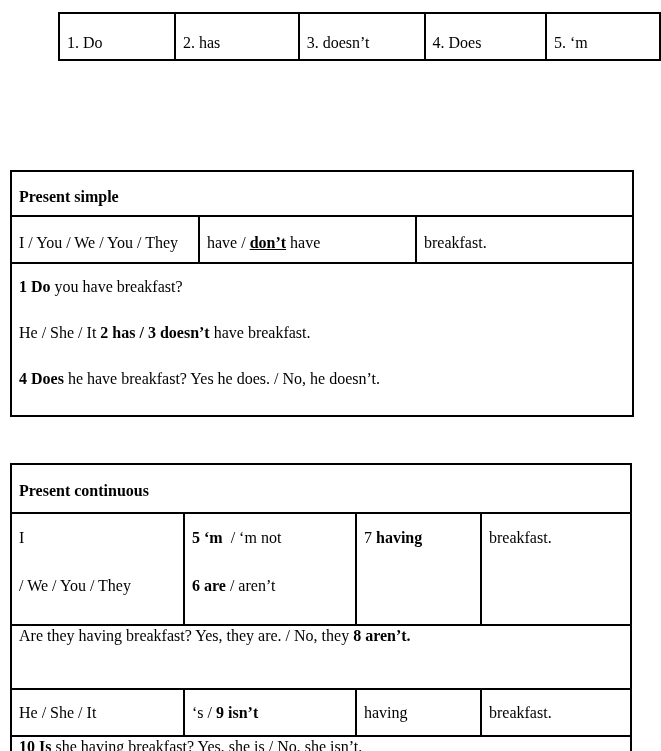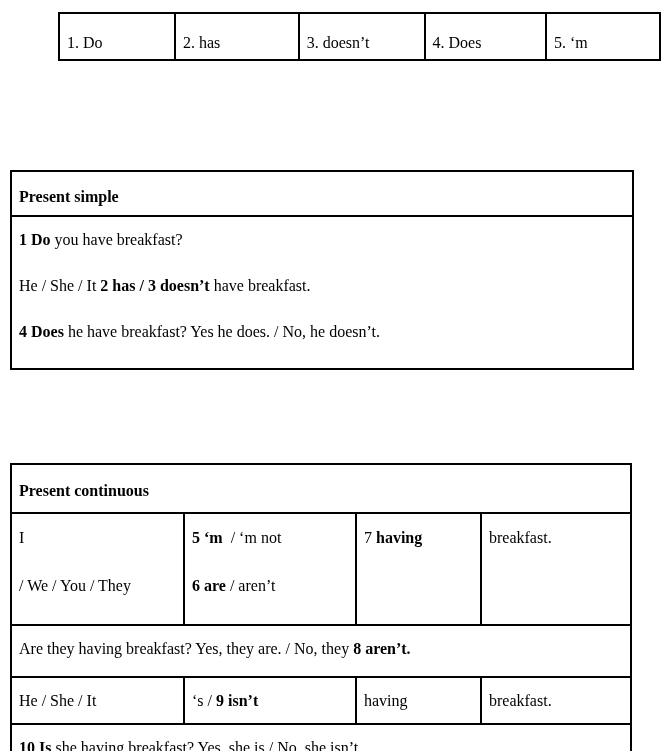--- a/index.html
+++ b/index.html
@@ -52,21 +52,21 @@
 
   
   #pcT { top: 463px; }
   #pcT .pcc0 { width: 173px; }
   #pcT .pcc1 { width: 172px; }
   #pcT .pcc2 { width: 125px; }
   #pcT .pcc3 { width: 150px; }
   #pcT .r-title td { height: 49px; padding-top: 16px; }
   #pcT .r-form  td { height: 93px; padding-top: 14px; }
   #pcT .r-form p { margin-bottom: 29px; }
-  #pcT .r-ex    td { height: 52px; padding-top: 13px; }
+  #pcT .r-ex    td { height: 64px; }
   #pcT .r-3rd   td { height: 47px; padding-top: 13px; }
 </style>
 </head>
 <body>
 
 <div class="page">
 
   <table id="answers">
     <colgroup>
       <col class="aw0">
@@ -88,20 +88,25 @@
 
   <table id="ps">
     <colgroup>
       <col class="psc0">
         <col class="psc1">
         <col class="psc2">
     </colgroup>
     <tbody>
       <tr class="r-title">
         <td colspan="3" class="b">Present simple</td>
+      </tr>
+      <tr class="r-form">
+        <td>I / You / We / You / They</td>
+        <td><span>have / </span><span class="b u">don’t</span><span> have</span></td>
+        <td>breakfast.</td>
       </tr>
       <tr class="r-ex">
         <td colspan="3">
           <p><span class="b">1 Do</span><span> you have breakfast?</span></p>
           <p><span>He / She / It </span><span class="b">2 has / 3 doesn’t</span><span> have breakfast.</span></p>
           <p><span class="b">4 Does</span><span> he have breakfast? Yes he does. / No, he doesn’t.</span></p>
         </td>
       </tr>
     </tbody>
   </table>

